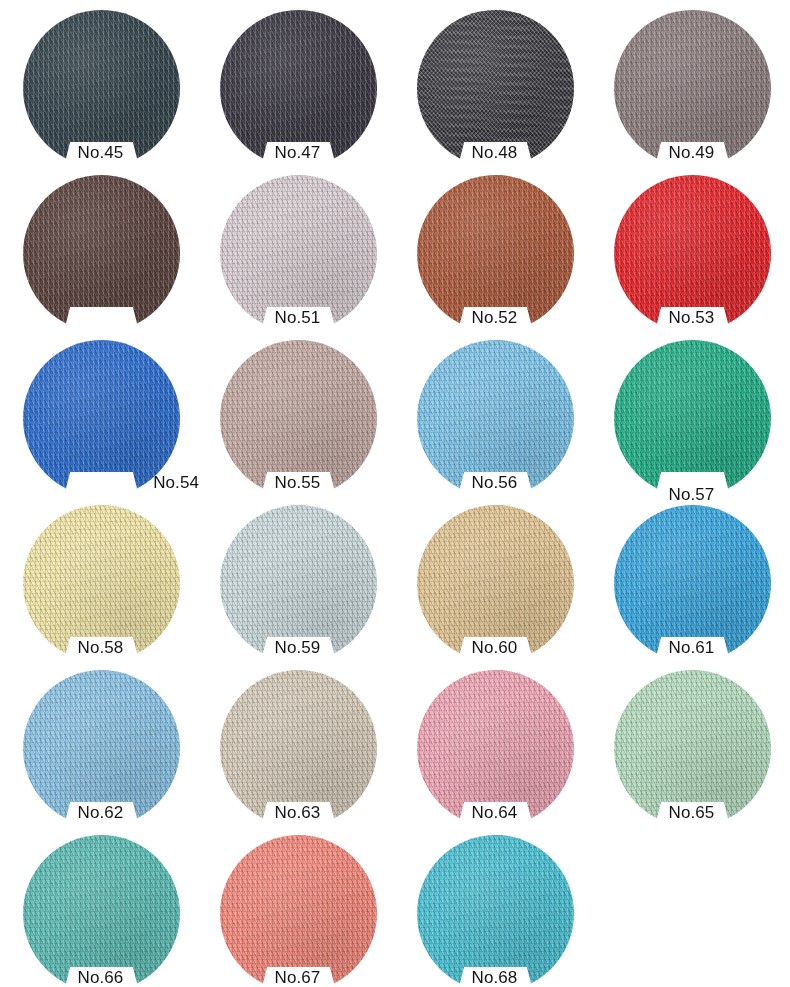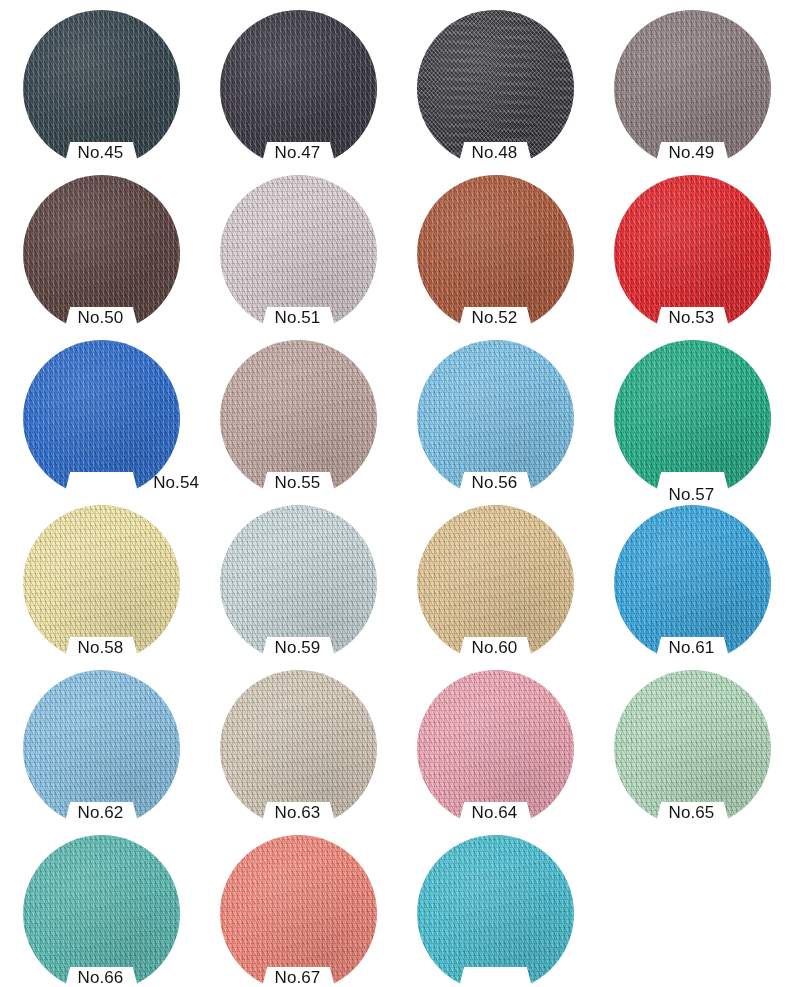--- a/index.html
+++ b/index.html
@@ -189,21 +189,20 @@
       </div>
       <div class="swatch-label" style="color: rgb(20, 20, 20);">No.49</div>
     </div>
     <div class="swatch-cell">
       <div class="swatch-disc">
         <div class="disc-base" style="background: rgb(94, 69, 65);"></div>
         <div class="tex-rib"></div>
         <div class="tex-stitch"></div>
         <div class="tex-shade"></div>
       </div>
-      <div class="swatch-label" style="color: rgb(20, 20, 20);">No.50</div>
     </div>
     <div class="swatch-cell">
       <div class="swatch-disc">
         <div class="disc-base" style="background: rgb(217, 206, 211);"></div>
         <div class="tex-rib"></div>
         <div class="tex-stitch"></div>
         <div class="tex-shade"></div>
       </div>
       <div class="swatch-label" style="color: rgb(20, 20, 20);">No.51</div>
     </div>
@@ -351,14 +350,15 @@
       </div>
       <div class="swatch-label" style="color: rgb(20, 20, 20);">No.67</div>
     </div>
     <div class="swatch-cell">
       <div class="swatch-disc">
         <div class="disc-base" style="background: rgb(76, 194, 212);"></div>
         <div class="tex-rib"></div>
         <div class="tex-stitch"></div>
         <div class="tex-shade"></div>
       </div>
+      <div class="swatch-label" style="color: rgb(20, 20, 20);">No.68</div>
     </div>
   </div>
 
 </body></html>

